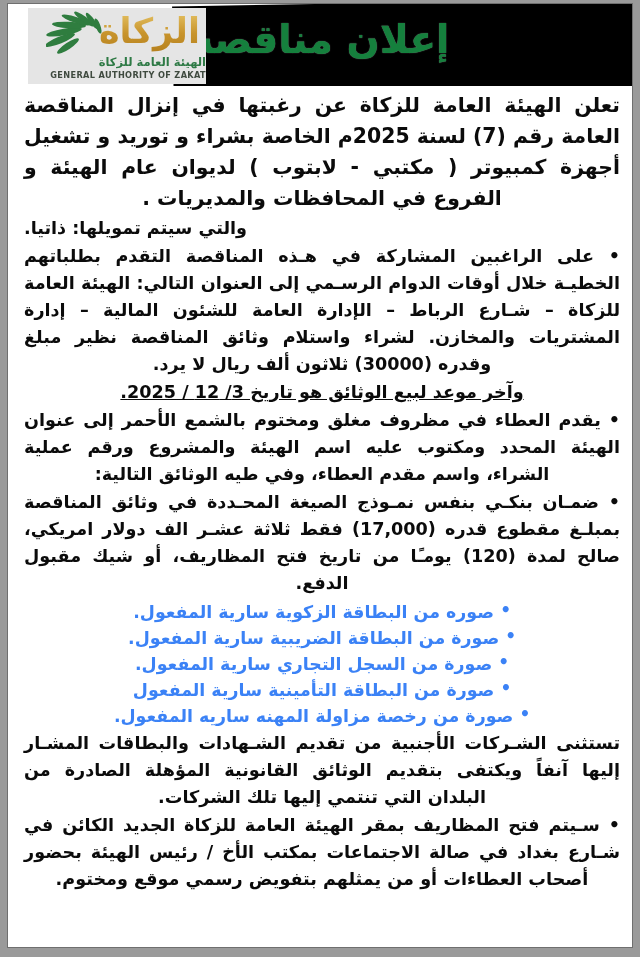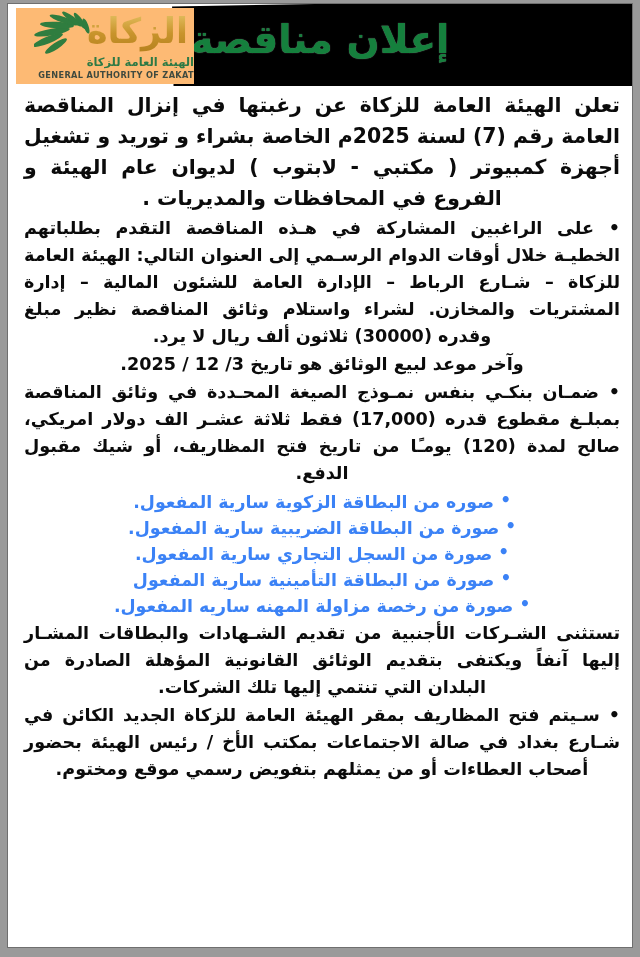--- a/index.html
+++ b/index.html
@@ -63,25 +63,25 @@
     font-size: 39px;
     font-weight: bold;
     letter-spacing: 0.5px;
     line-height: 60px;
     font-family: "DejaVu Sans", "Liberation Sans", sans-serif;
     text-shadow: 0 0 1px rgba(255,255,255,0.5);
   }
   
   .logo {
     position: absolute;
-    left: 8px;
+    left: 20px;
     top: 4px;
     width: 178px;
     height: 76px;
-    background: #fdba74;
+    background: #e5e5e5;
     z-index: 4;
   }
   .logo-mark {
     position: relative;
     height: 48px;
     width: 100%;
   }
   .logo-word {
     position: absolute;
     right: 6px;
@@ -153,20 +153,21 @@
     line-height: 31px;
     margin-bottom: 1px;
     letter-spacing: -0.3px;
   }
   p.tail-right {
     text-align-last: left;
   }
   p.centered {
     text-align: right;
     text-align-last: center;
+    text-decoration: underline;
   }
   .bullets {
     margin: 2px 0 1px 0;
     padding: 0;
     list-style: none;
   }
   .bullets li {
     font-size: 17.4px;
     font-weight: bold;
     line-height: 26px;
@@ -212,25 +213,27 @@
           </div>
           <div class="logo-ar">الهيئة العامة للزكاة</div>
           <div class="logo-en">GENERAL AUTHORITY OF ZAKAT</div>
         </div>
       </div>
 
       <div class="content">
 
         <p class="para intro">تعلن الهيئة العامة للزكاة عن رغبتها في إنزال المناقصة العامة رقم (7) لسنة 2025م الخاصة بشراء و توريد و تشغيل أجهزة كمبيوتر ( مكتبي - لابتوب ) لديوان عام الهيئة و الفروع في المحافظات والمديريات .</p>
 
+        <p class="para tail-right">والتي سيتم تمويلها: ذاتيا.</p>
 
         <p class="para">• على الراغبين المشاركة في هـذه المناقصة التقدم بطلباتهم الخطيـة خلال أوقات الدوام الرسـمي إلى العنوان التالي: الهيئة العامة للزكاة – شـارع الرباط – الإدارة العامة للشئون المالية – إدارة المشتريات والمخازن. لشراء واستلام وثائق المناقصة نظير مبلغ وقدره (30000) ثلاثون ألف ريال لا يرد.</p>
 
         <p class="para centered">وآخر موعد لبيع الوثائق هو تاريخ  3/ 12 / 2025.</p>
 
+        <p class="para">• يقدم العطاء في مظروف مغلق ومختوم بالشمع الأحمر إلى عنوان الهيئة المحدد ومكتوب عليه اسم الهيئة والمشروع ورقم عملية الشراء، واسم مقدم العطاء، وفي طيه الوثائق التالية:</p>
 
         <p class="para">• ضمـان بنكـي بنفس نمـوذج الصيغة المحـددة في وثائق المناقصة بمبلـغ مقطوع قدره (17,000) فقط ثلاثة عشـر الف دولار امريكي، صالح لمدة (120) يومـًا من تاريخ فتح المظاريف، أو شيك مقبول الدفع.</p>
 
         <ul class="bullets">
           <li>
             <span class="b-dot">•</span>
             <span>صوره من البطاقة الزكوية سارية المفعول.</span>
           </li>
           <li>
             <span class="b-dot">•</span>

